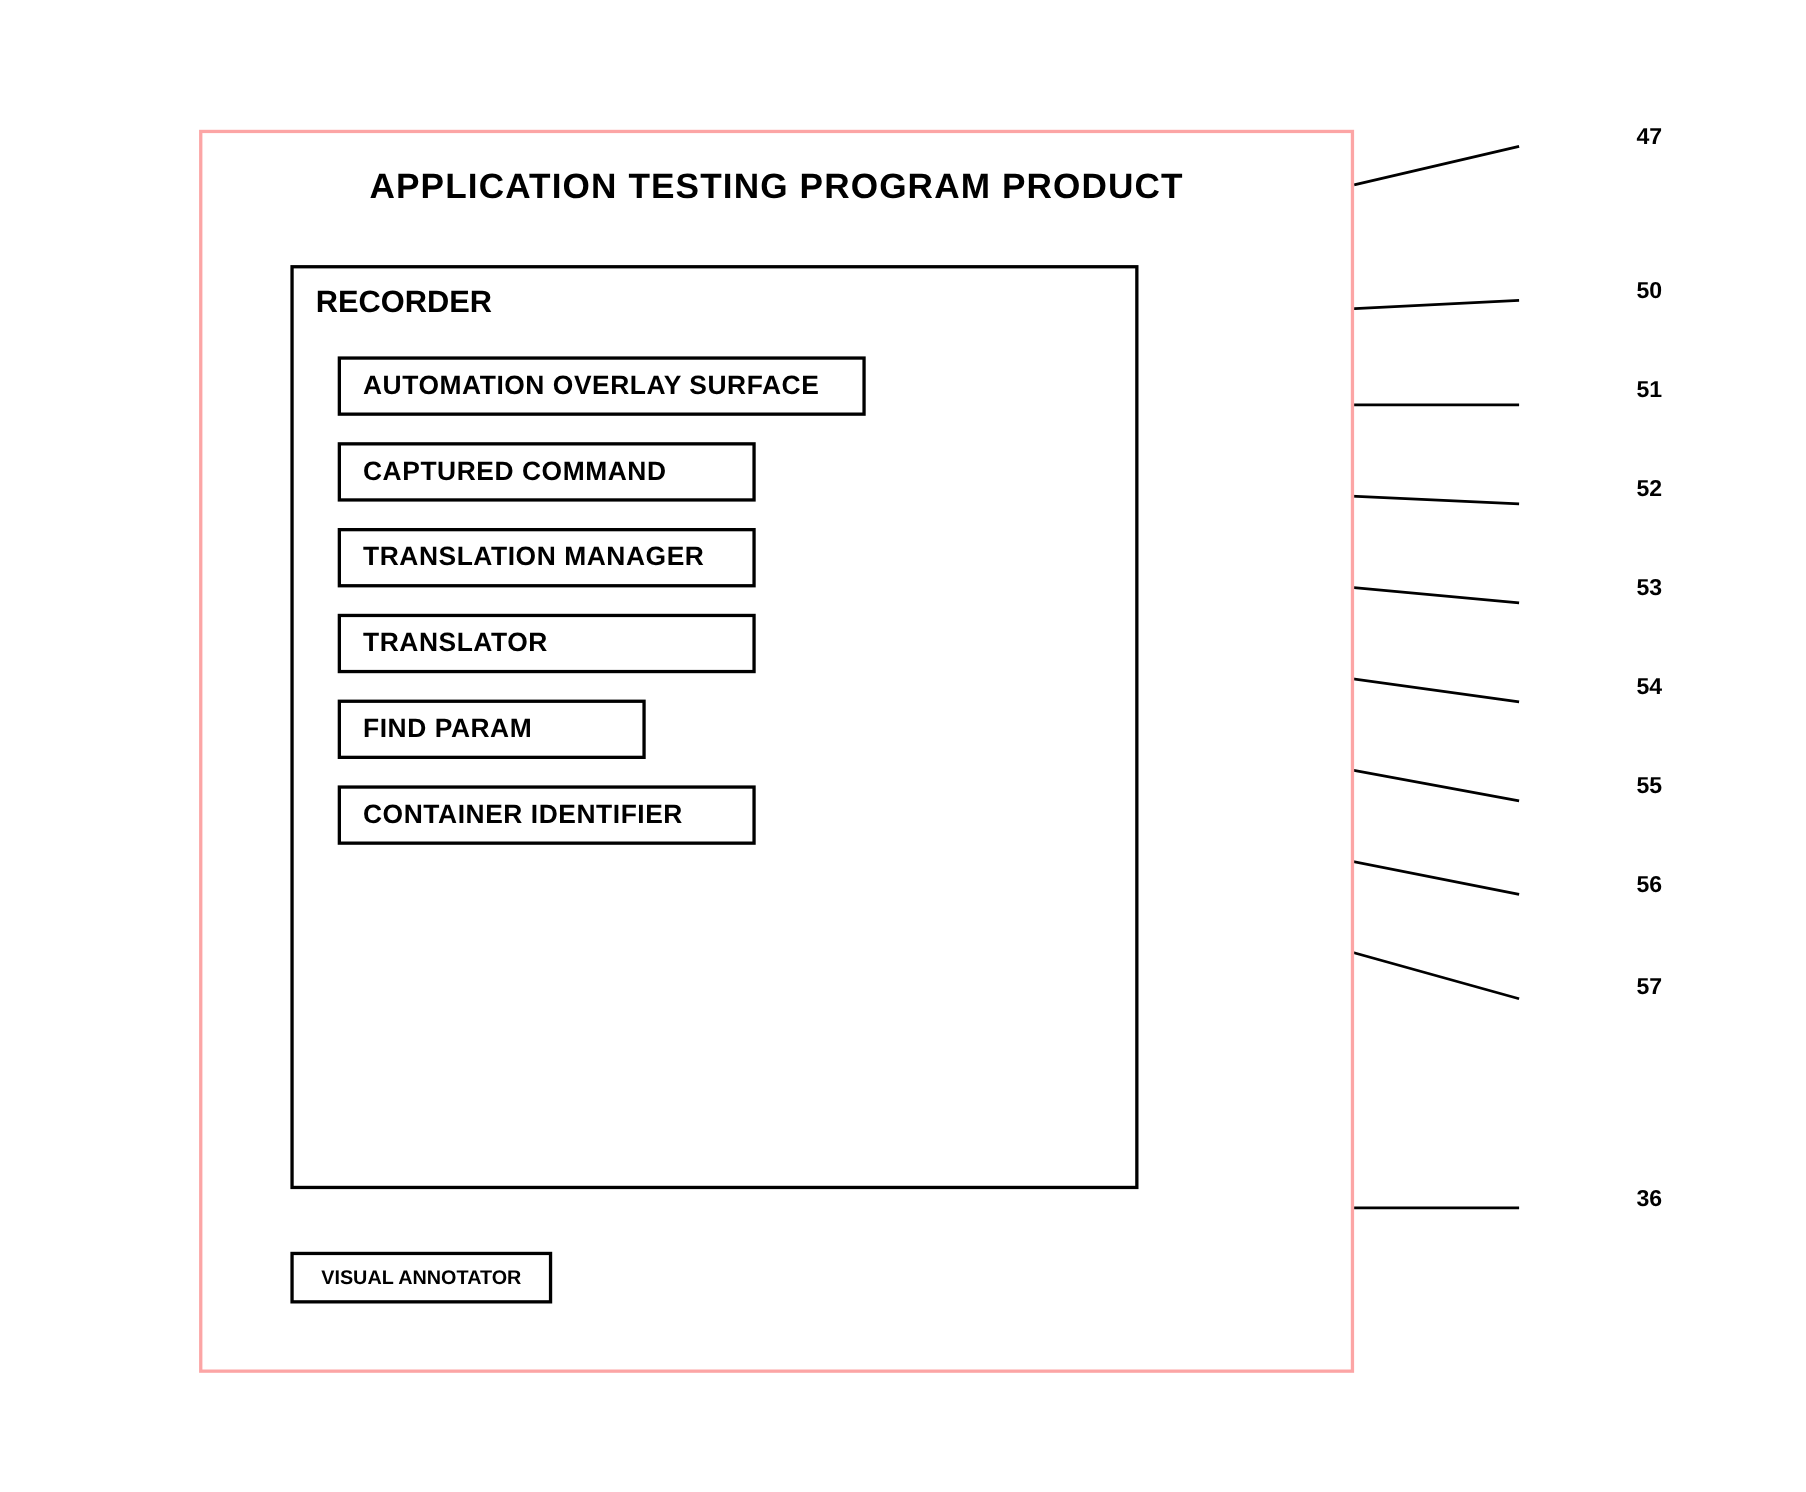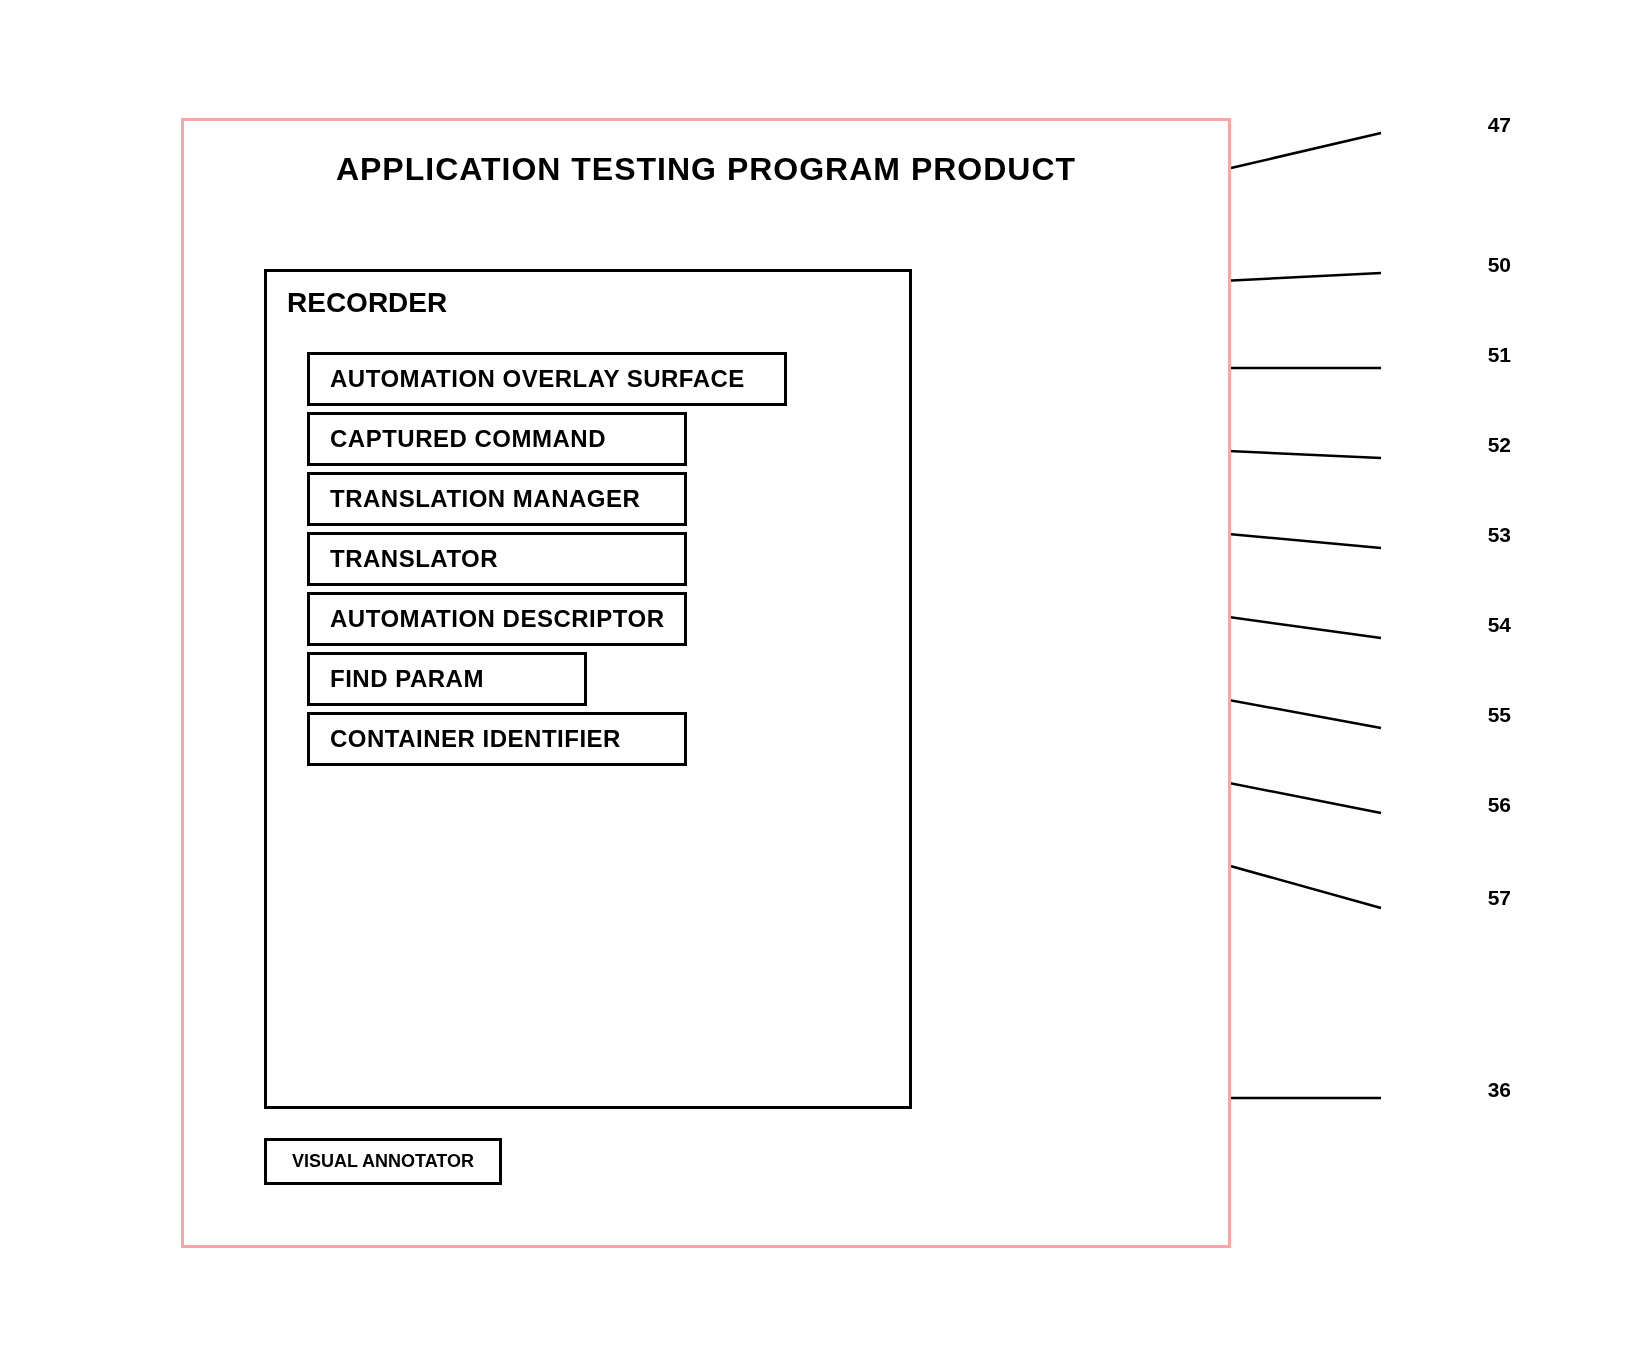--- a/index.html
+++ b/index.html
@@ -42,41 +42,40 @@
       margin-top: 30px;
       margin-bottom: 20px;
       letter-spacing: 1px;
     }
 
     
     .recorder-box {
       position: absolute;
       left: 80px;
       top: 120px;
-      width: 648px;
+      width: 771px;
       height: 840px;
       border: 3px solid #000;
       background: #fff;
-      margin-top: 28px;
     }
 
     .recorder-title {
       font-size: 28px;
       font-weight: 900;
       padding: 15px 20px;
     }
 
     
     .component-list {
       position: absolute;
       top: 80px;
       left: 40px;
       display: flex;
       flex-direction: column;
-      gap: 6px;
+      gap: 24px;
     }
 
     .component-box {
       border: 3px solid #000;
       background: #fff;
       padding: 10px 20px;
       font-size: 24px;
       font-weight: 900;
       white-space: nowrap;
       letter-spacing: 0.5px;
@@ -173,23 +172,20 @@
         </div>
 
         <div class="component-box box-medium">
           <span>TRANSLATION MANAGER</span>
         </div>
 
         <div class="component-box box-medium">
           <span>TRANSLATOR</span>
         </div>
 
-        <div class="component-box box-medium">
-          <span>AUTOMATION DESCRIPTOR</span>
-        </div>
 
         <div class="component-box box-narrow">
           <span>FIND PARAM</span>
         </div>
 
         <div class="component-box box-medium">
           <span>CONTAINER IDENTIFIER</span>
         </div>
       </div>
     </div>

